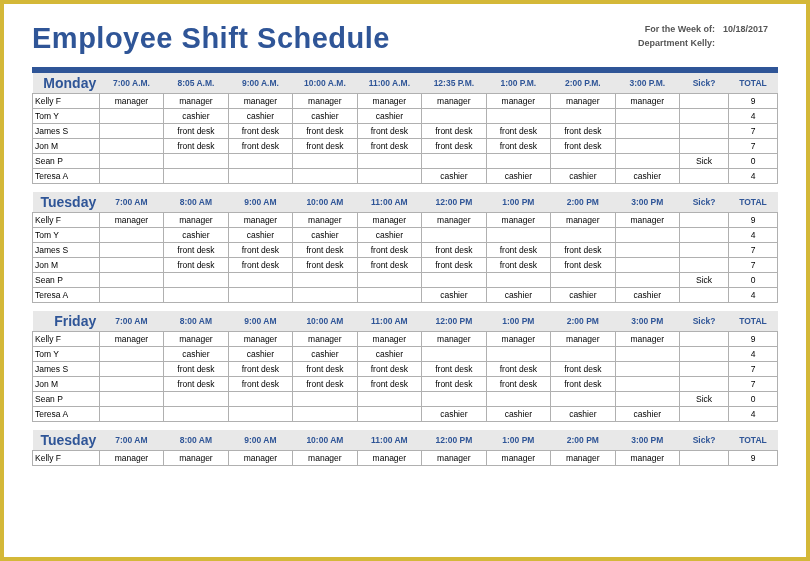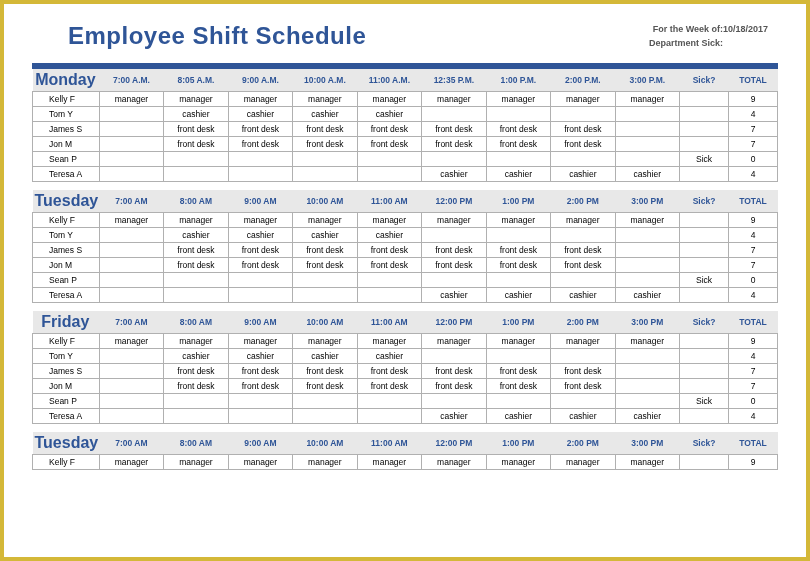--- a/index.html
+++ b/index.html
@@ -19,34 +19,33 @@
       position: relative;
     }
     .header-row {
       display: flex;
       justify-content: space-between;
       align-items: flex-start;
       margin-bottom: 12px;
     }
     .title {
       color: #2f5597;
-      font-size: 24px;
+      font-size: 29px;
       font-weight: bold;
       letter-spacing: 0.5px;
-      margin-left: 36px;
     }
     .meta {
       font-size: 9px;
       color: #555;
       text-align: right;
     }
     .meta-row {
       display: flex;
       justify-content: flex-end;
-      gap: 0;
+      gap: 8px;
       line-height: 1.6;
     }
     .meta-label { font-weight: bold; }
     .meta-value { min-width: 55px; text-align: left; font-weight: bold; }
     .thick-bar {
       height: 6px;
       background: #2f5597;
     }
     table {
       width: 100%;
@@ -64,27 +63,27 @@
     }
     .day-header th {
       background: #e8e8e8;
       color: #2f5597;
       font-weight: bold;
       border-top: none;
       border-left: none;
       border-right: none;
     }
     .day-header th.day-name {
-      text-align: center;
+      text-align: right;
       color: #2f5597;
-      font-size: 16px;
+      font-size: 14px;
       padding-left: 2px;
     }
     .day-header th.total-h { color: #2f5597; }
-    td.name-cell { text-align: left; padding-left: 16px; margin-left: 18px; }
+    td.name-cell { text-align: left; padding-left: 2px; margin-left: 18px; }
     td.total-cell { font-weight: normal; }
     col.c-name { width: 60px; }
     col.c-time { width: 58px; }
     col.c-sick { width: 44px; }
     col.c-total { width: 44px; }
     .day-block { margin-top: 0; }
     .day-gap { height: 8px; }
     .watermark {
       position: absolute;
       bottom: 4px;
@@ -100,21 +99,21 @@
 <div class="frame">
 
   <div class="header-row">
     <div class="title">Employee Shift Schedule</div>
     <div class="meta">
       <div class="meta-row">
         <span class="meta-label">For the Week of:</span>
         <span class="meta-value">10/18/2017</span>
       </div>
       <div class="meta-row">
-        <span class="meta-label">Department Sick:</span>
+        <span class="meta-label">Department Kelly:</span>
         <span class="meta-value"></span>
       </div>
     </div>
   </div>
 
   <div class="thick-bar"></div>
 
   <div id="schedule">
       <table class="day-block">
         <colgroup>

